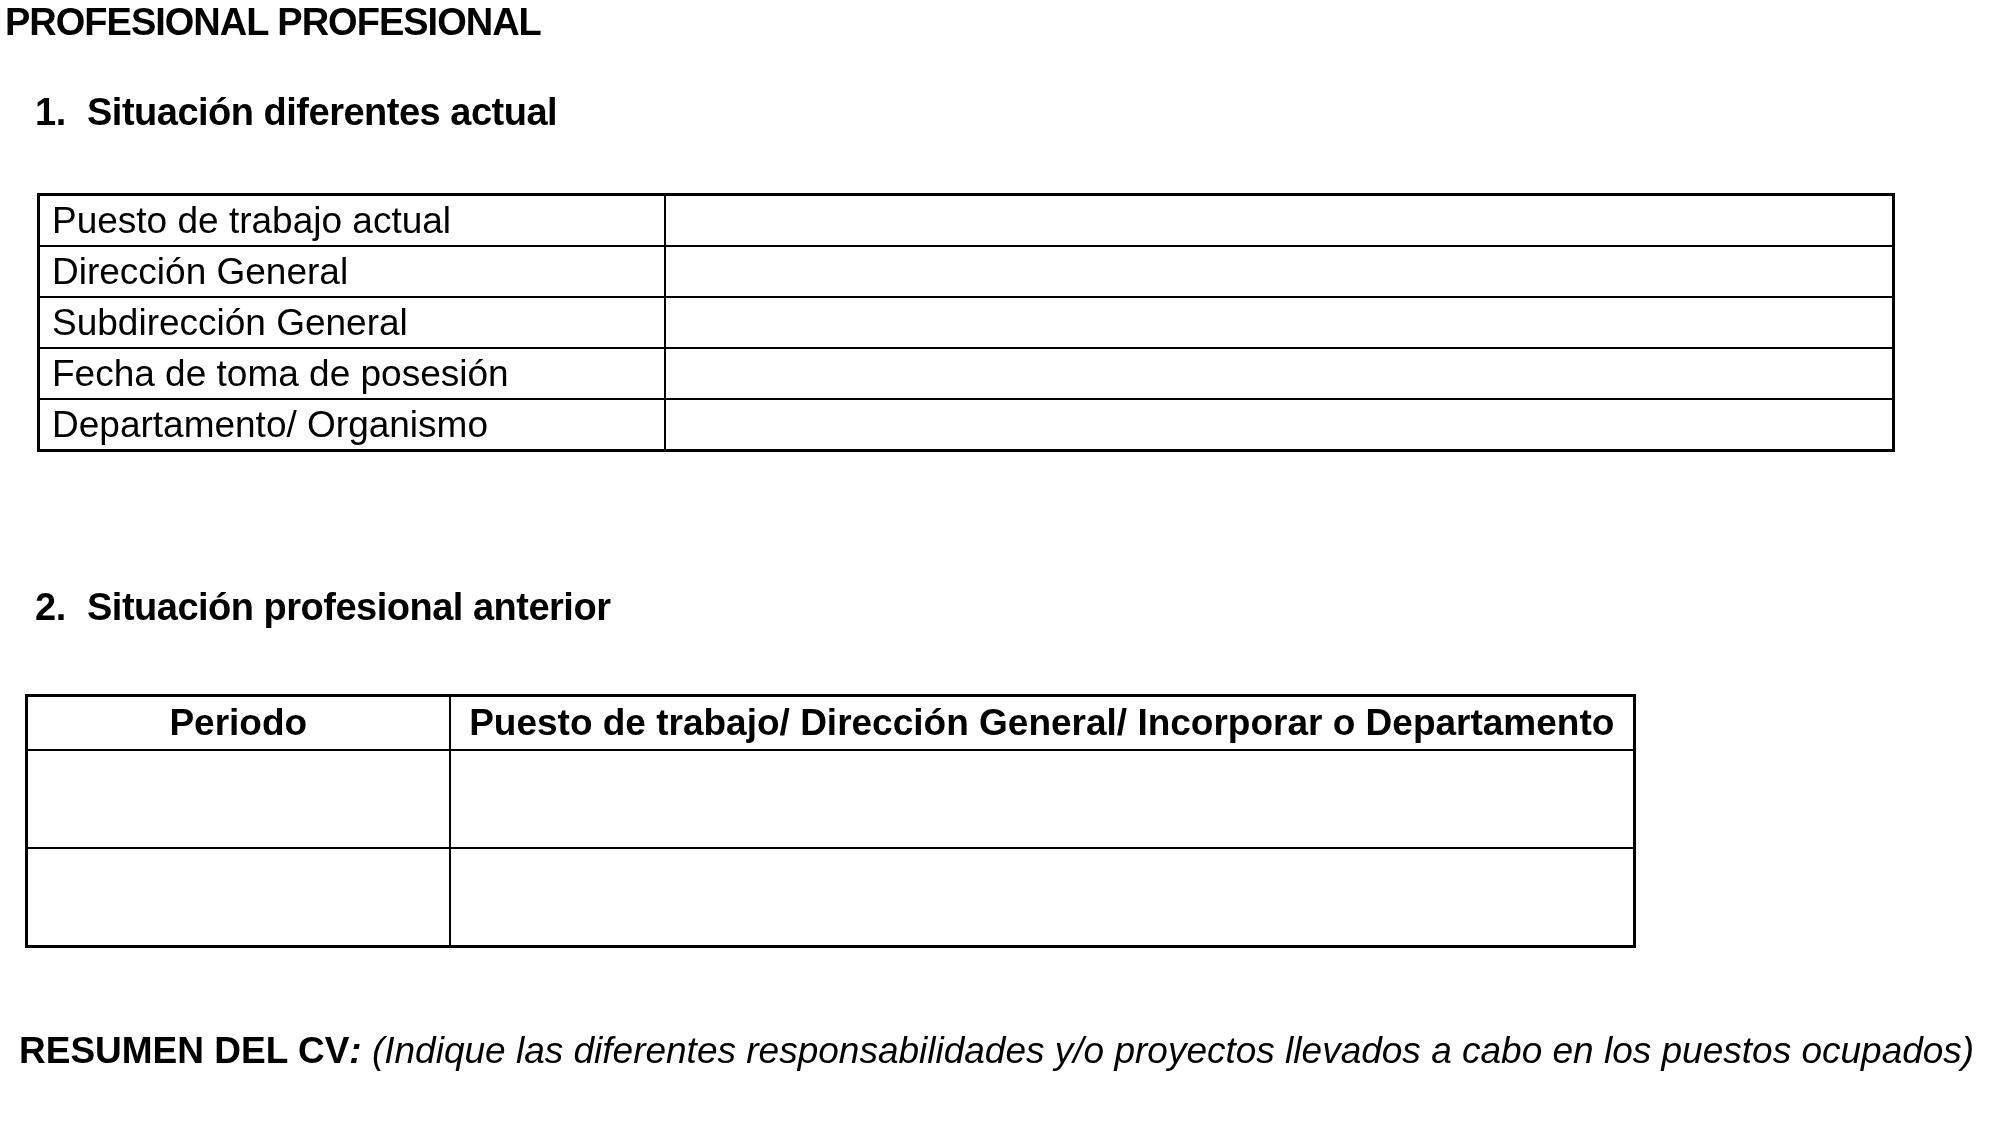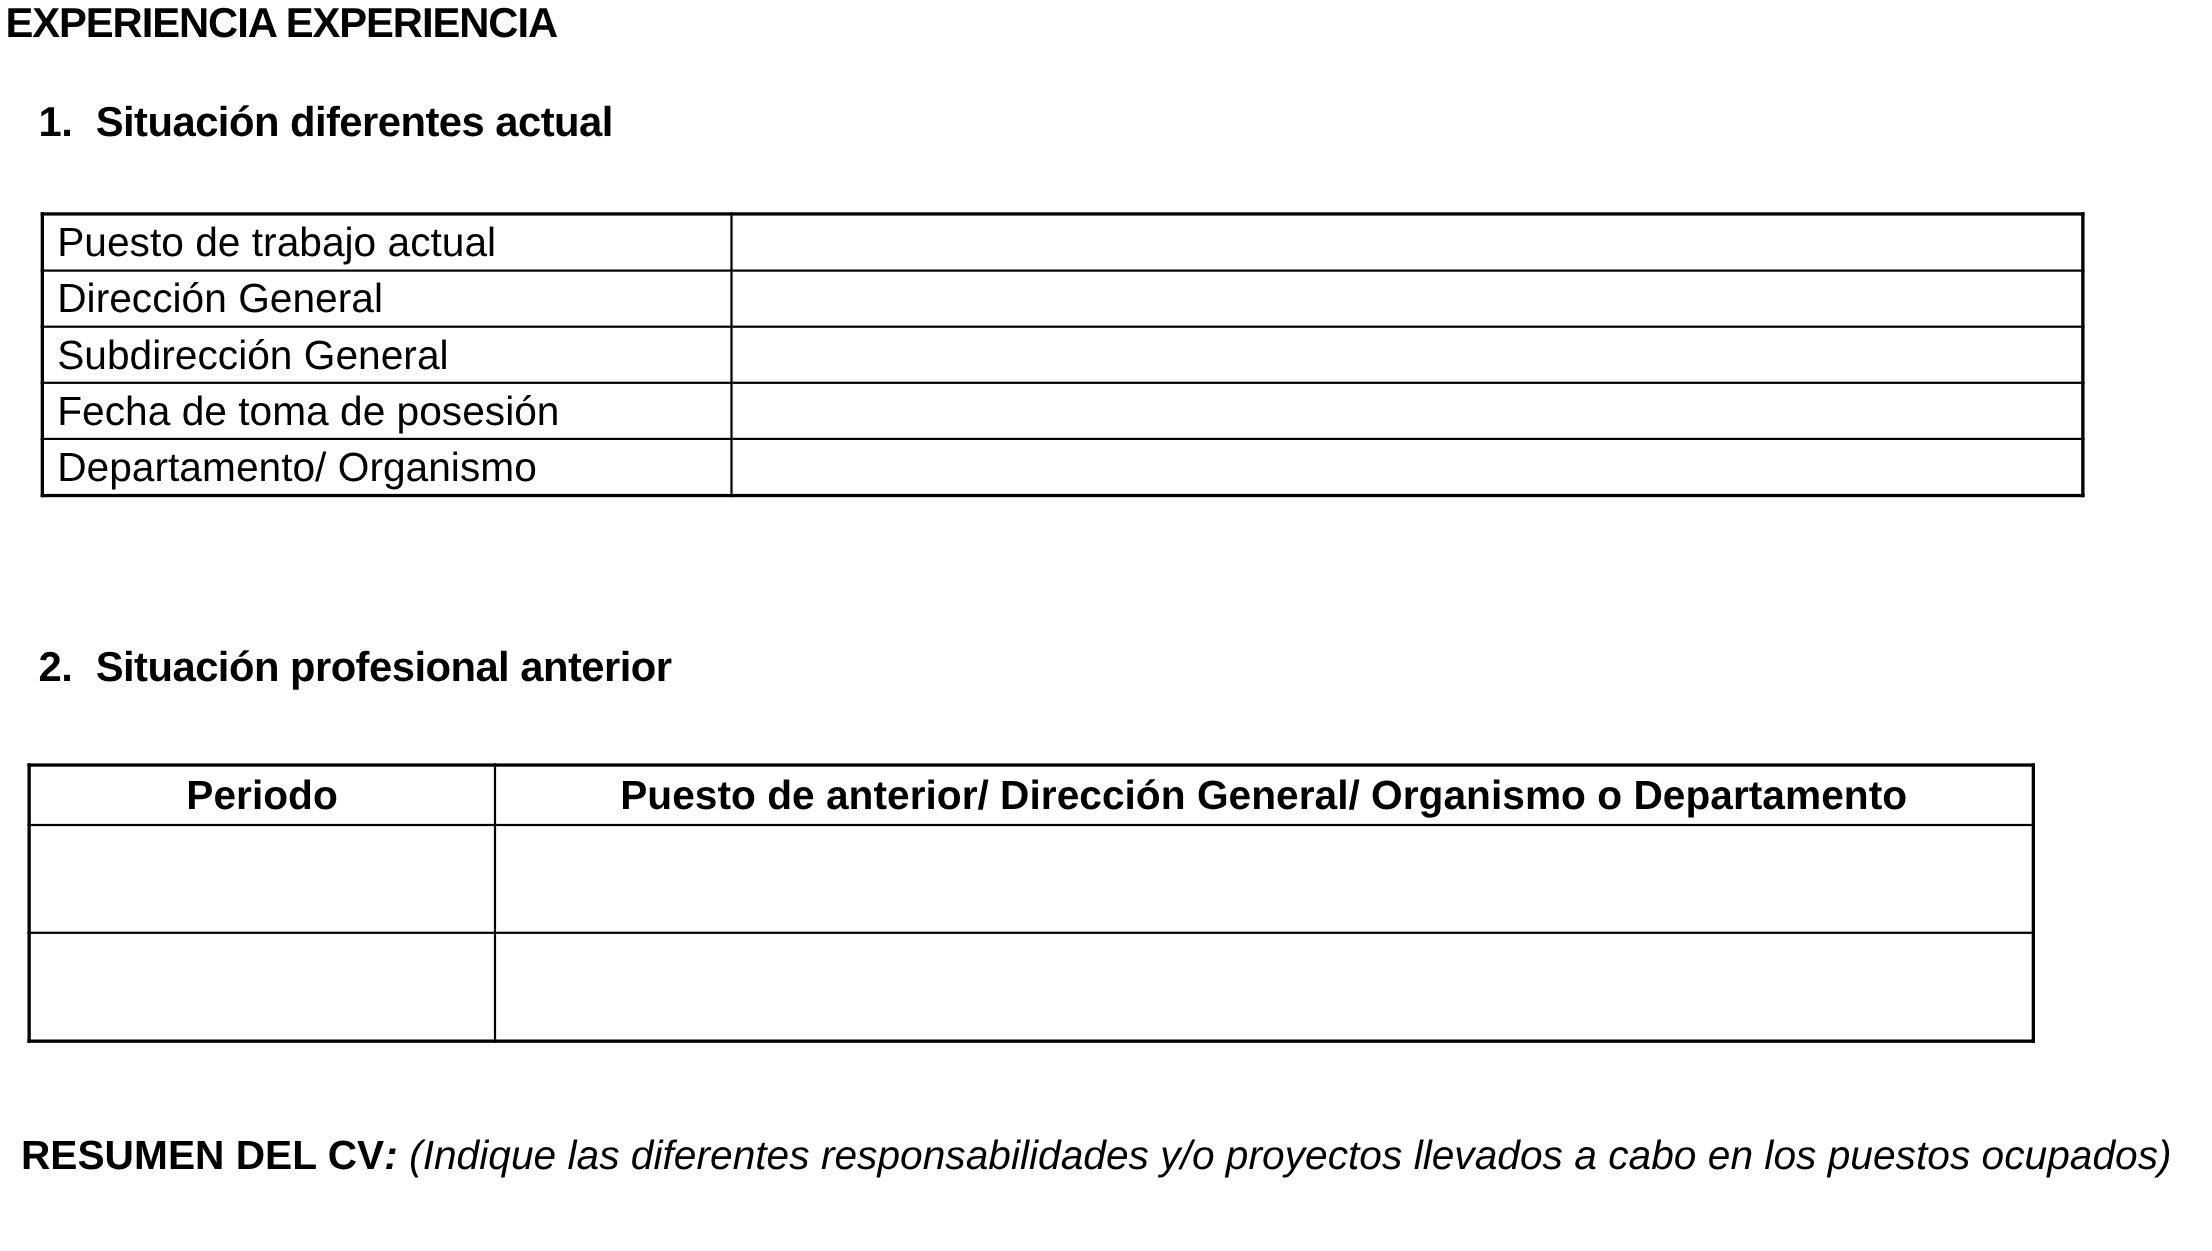--- a/index.html
+++ b/index.html
@@ -61,21 +61,21 @@
   #table-current td {
     font-size: 37px;
     vertical-align: middle;
     padding: 0 0 0 12px;
     height: 49px;
   }
 
   #table-previous {
     left: 25px;
     top: 694px;
-    width: 1825px;
+    width: 1611px;
     height: 253px;
   }
   #table-previous th {
     font-size: 37px;
     font-weight: bold;
     text-align: center;
     vertical-align: middle;
     height: 52px;
     padding: 0;
   }
@@ -103,21 +103,21 @@
   }
   .cv-summary .bold { font-weight: bold; }
   .cv-summary .bold-italic { font-weight: bold; font-style: italic; }
   .cv-summary .italic { font-style: italic; }
 </style>
 </head>
 <body>
 
 <div class="page">
 
-  <div class="doc-title">EXPERIENCIA EXPERIENCIA</div>
+  <div class="doc-title">PROFESIONAL PROFESIONAL</div>
 
   <div class="section-heading" id="heading-1">
     <span class="num">1.</span><span>Situación diferentes actual</span>
   </div>
 
   <table id="table-current">
     <colgroup>
       <col style="width:626px">
       <col>
     </colgroup>
@@ -151,21 +151,21 @@
   </div>
 
   <table id="table-previous">
     <colgroup>
       <col style="width:423px">
       <col>
     </colgroup>
     <tbody>
       <tr>
         <th>Periodo</th>
-        <th>Puesto de anterior/ Dirección General/ Organismo o Departamento</th>
+        <th>Puesto de trabajo/ Dirección General/ Incorporar o Departamento</th>
       </tr>
       <tr>
         <td></td>
         <td></td>
       </tr>
       <tr>
         <td></td>
         <td></td>
       </tr>
     </tbody>

